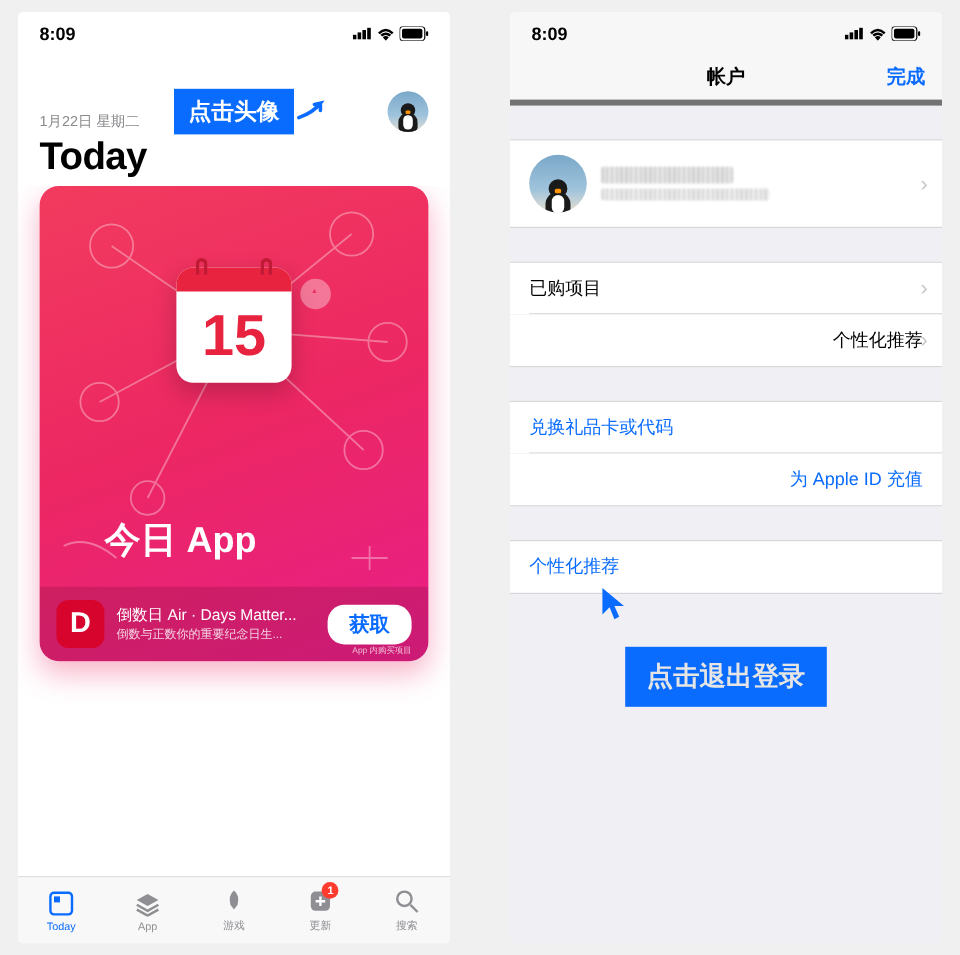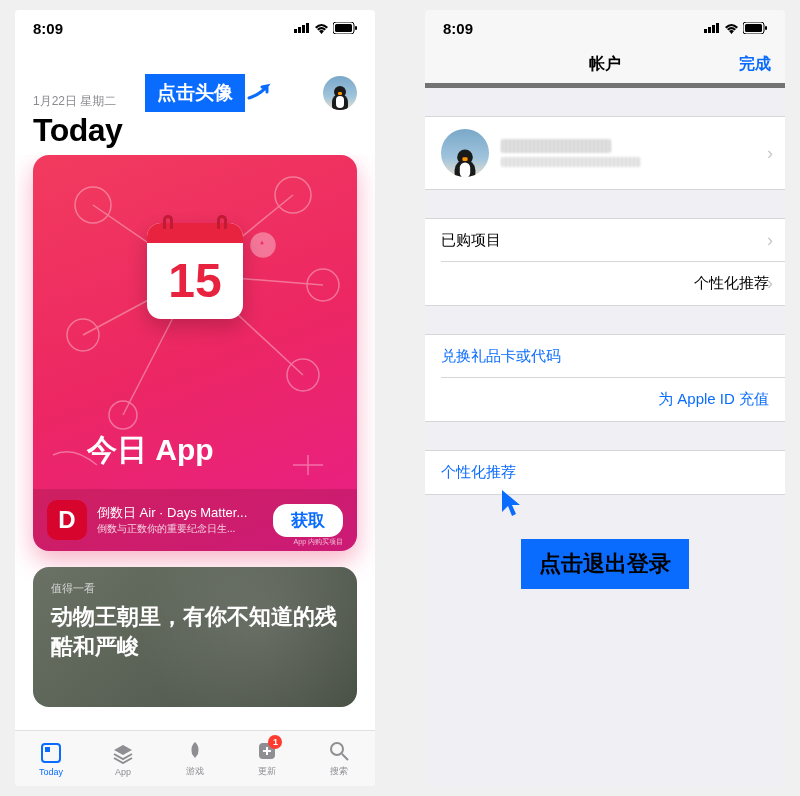--- a/index.html
+++ b/index.html
@@ -62,21 +62,21 @@
 .cell + .cell { border-top:none; margin-top:-1px;justify-content:flex-end;}
 .cell-group .cell:not(:last-child)::after { content:""; position:absolute; left:16px; right:0; bottom:0; height:1px; background:#d6d6d9;}
 .chevron { color:#c7c7cc; font-size:18px; position:absolute; right:12px;}
 .cell-account { padding:12px 16px; gap:12px;}
 .cell-account .avatar2 { width:48px; height:48px; border-radius:50%; background:linear-gradient(180deg,#7aa8c9 0%, #9fc3dc 60%, #e6dfd0 100%); display:flex; align-items:flex-end; justify-content:center; overflow:hidden;}
 .acc-text { flex:1; }
 .acc-name-blur { width:110px; height:14px; background:repeating-linear-gradient(90deg,#d0d0d0,#d0d0d0 2px,#e8e8e8 2px,#e8e8e8 4px); border-radius:2px; filter:blur(1px); margin-bottom:4px;}
 .acc-sub-blur { width:140px; height:10px; background:repeating-linear-gradient(90deg,#d8d8d8,#d8d8d8 2px,#eee 2px,#eee 4px); border-radius:2px; filter:blur(1px);}
 .cell-link { color:#0a6cff; }
 .cursor2 { position:absolute; left:74px; top:4px; }
-.callout2 { background:#0a6cff; color:#000000; font-size:22px; font-weight:600; padding:10px 18px; width:fit-content; margin:44px auto 0;}
+.callout2 { background:#0a6cff; color:#e5e5e5; font-size:22px; font-weight:600; padding:10px 18px; width:fit-content; margin:44px auto 0;}
 .rel { position:relative; }
 </style>
 </head>
 <body>
 
 <div class="phone">
   <div class="status-bar">
     <span>8:09</span>
     <span class="status-right">
       <svg width="16" height="10" viewBox="0 0 16 10">
@@ -147,24 +147,20 @@
         <div class="app-icon">D</div>
         <div class="app-info">
           <div class="app-name">倒数日 Air · Days Matter...</div>
           <div class="app-sub">倒数与正数你的重要纪念日生...</div>
         </div>
         <button class="get-btn">获取</button>
         <div class="iap-note">App 内购买项目</div>
       </div>
     </div>
 
-    <div class="card2">
-      <div class="card2-eyebrow">值得一看</div>
-      <div class="card2-title">动物王朝里，有你不知道的残酷和严峻</div>
-    </div>
   </div>
 
   <div class="tabbar">
     <div class="tab active">
       <span class="tab-icon">
           <svg width="22" height="22" viewBox="0 0 22 22">
             <rect x="2" y="2" width="18" height="18" rx="3" fill="none" stroke="#0a6cff" stroke-width="2"></rect>
             <rect x="5" y="5" width="5" height="5" fill="#0a6cff"></rect>
           </svg>
         </span>

